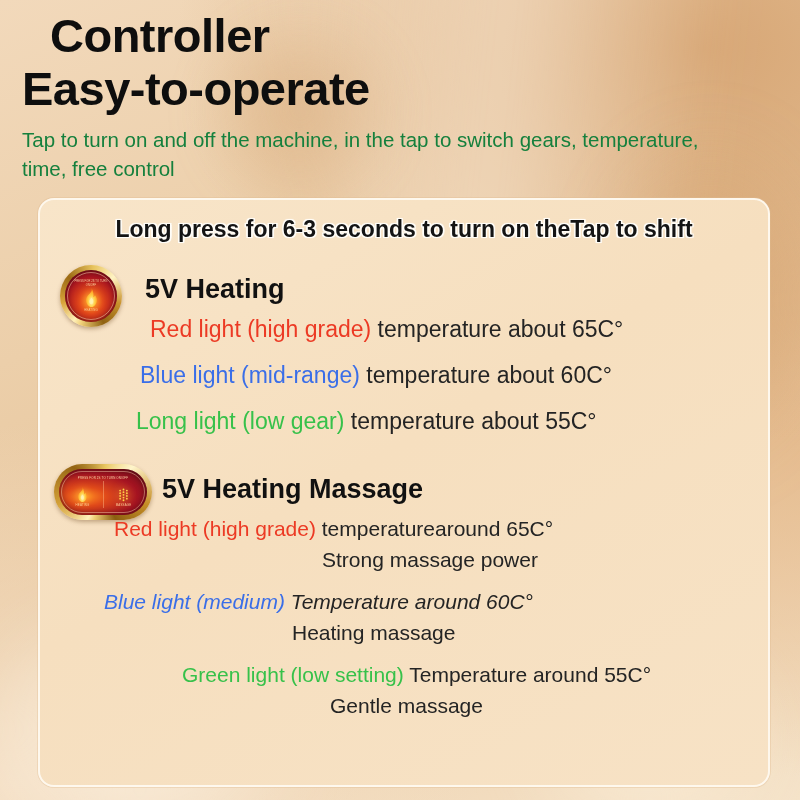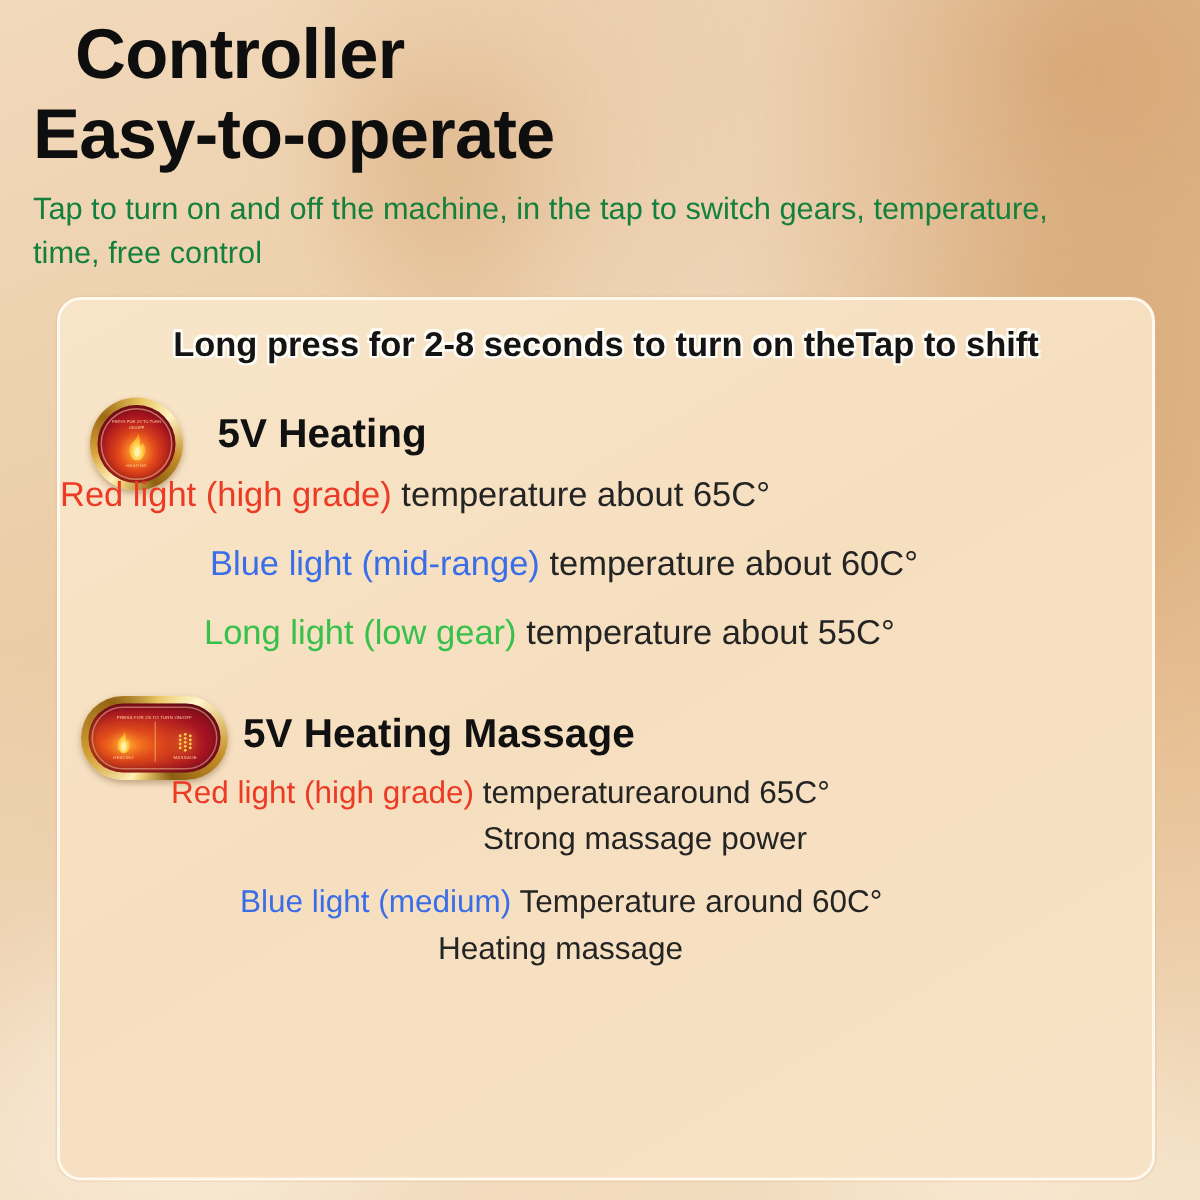--- a/index.html
+++ b/index.html
@@ -268,21 +268,21 @@
     left: 0; right: 0;
     top: 56px;
   }
   .line-1 {
     font-size: 23px;
     line-height: 1.0;
     color: #242424;
     margin-bottom: 23px;
     white-space: nowrap;
   }
-  .line-1:nth-child(1) { }
+  .line-1:nth-child(1) { padding-left: 110px; }
   .line-1:nth-child(2) { padding-left: 100px; }
   .line-1:nth-child(3) { padding-left: 96px; }
   .line-1 .hl { font-weight: normal; }
 
   .lines-2 {
     position: absolute;
     left: 0; right: 0;
     top: 56px;
   }
   .grp {
@@ -296,21 +296,21 @@
   }
   .grp .row-b {
     font-size: 21px;
     color: #242424;
     line-height: 1.05;
     margin-top: 9px;
     white-space: nowrap;
   }
   .grp-red   .row-a { padding-left: 74px; }
   .grp-red   .row-b { padding-left: 282px; }
-  .grp-blue  .row-a { padding-left: 120px; }
+  .grp-blue  .row-a { padding-left: 64px; font-style: italic; }
   .grp-blue  .row-b { padding-left: 252px; }
   .grp-green .row-a { padding-left: 142px; }
   .grp-green .row-b { padding-left: 290px; }
 
   .c-red   { color: #ec3a24; }
   .c-blue  { color: #3a6ee8; }
   .c-green { color: #37c14a; }
 </style>
 </head>
 <body>
@@ -325,21 +325,21 @@
   <div class="bg-swirl-e"></div>
 
   <div class="header">
     <div class="title-line title-1">Controller</div>
     <div class="title-line title-2">Easy-to-operate</div>
     <div class="subtitle">Tap to turn on and off the machine, in the tap to switch gears, temperature, time, free control</div>
   </div>
 
   <div class="card">
 
-    <div class="card-title">Long press for 2-8 seconds to turn on theTap to shift</div>
+    <div class="card-title">Long press for 6-3 seconds to turn on theTap to shift</div>
 
     <div class="section sec-1">
 
       <div class="sec-head">
 
         <div class="btn-round">
           <div class="btn-round-face">
             <div class="micro-top">PRESS FOR 2S TO TURN ON/OFF</div>
             <svg class="flame" viewBox="0 0 24 28">
               <defs>
@@ -421,17 +421,21 @@
         <div class="grp grp-red">
           <div class="row-a"><span class="c-red">Red light (high grade)</span><span> temperaturearound 65C°</span></div>
           <div class="row-b">Strong massage power</div>
         </div>
 
         <div class="grp grp-blue">
           <div class="row-a"><span class="c-blue">Blue light (medium)</span><span> Temperature around 60C°</span></div>
           <div class="row-b">Heating massage</div>
         </div>
 
+        <div class="grp grp-green">
+          <div class="row-a"><span class="c-green">Green light (low setting)</span><span> Temperature around 55C°</span></div>
+          <div class="row-b">Gentle massage</div>
+        </div>
       </div>
     </div>
 
   </div>
 </div>
 
 </body></html>

